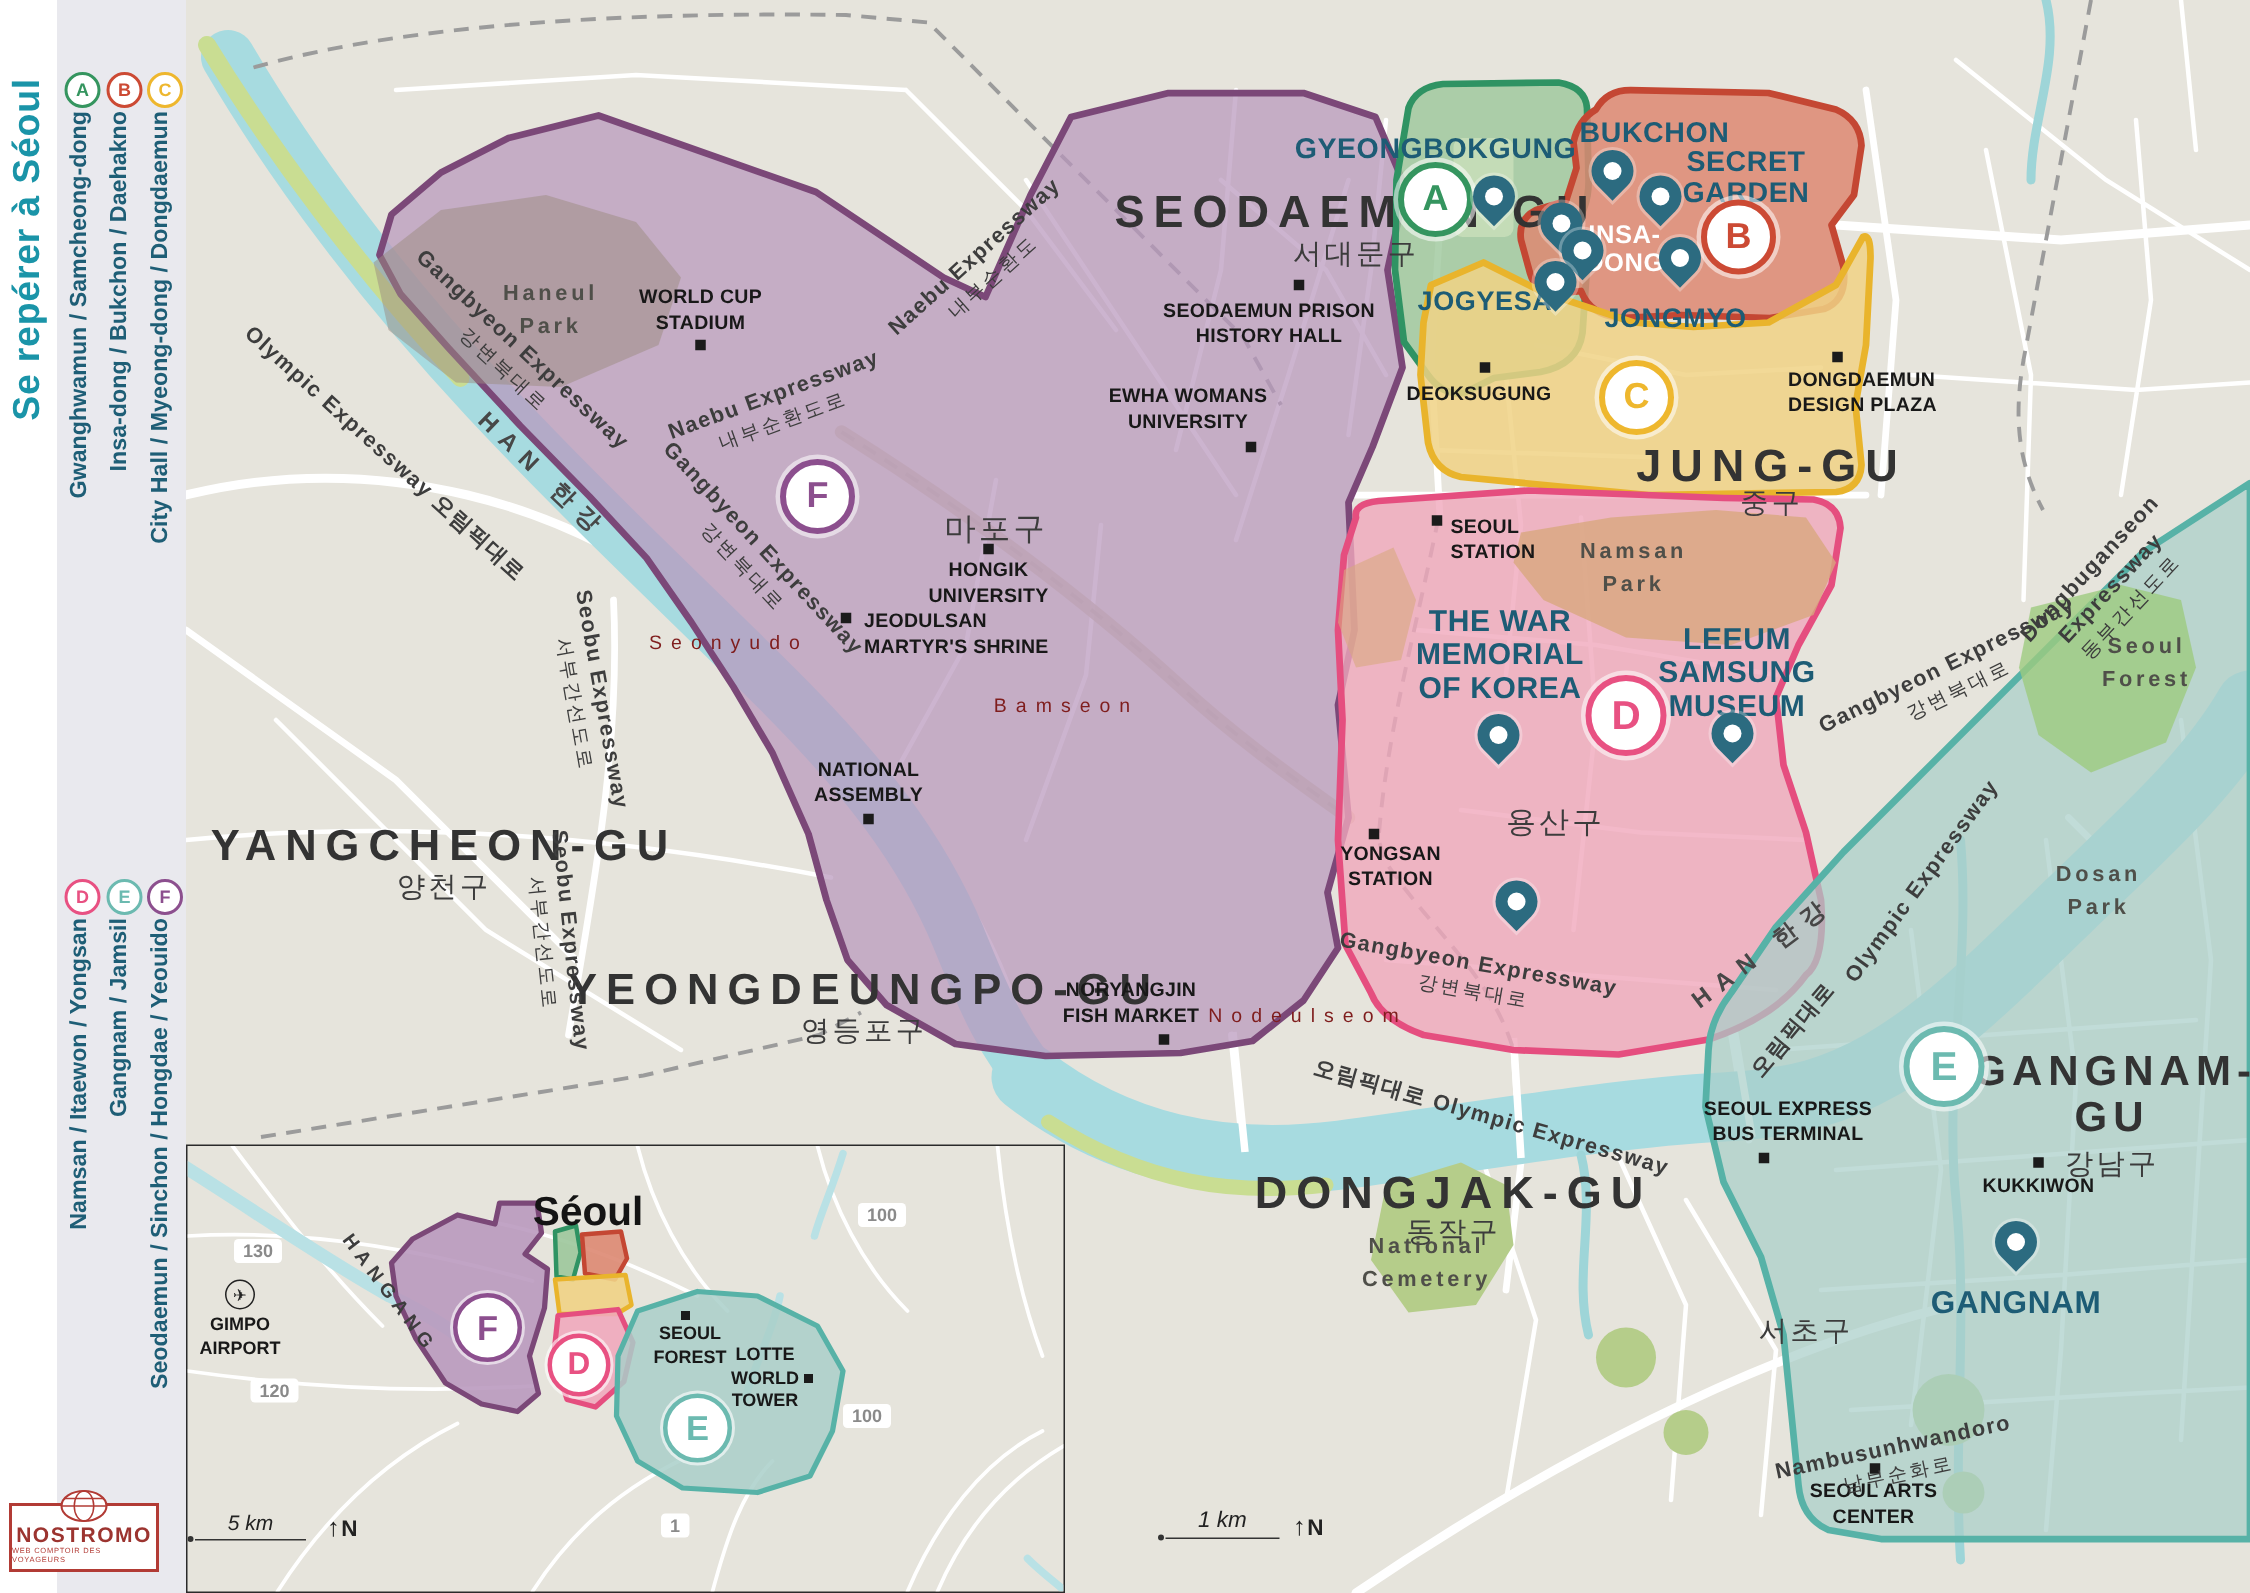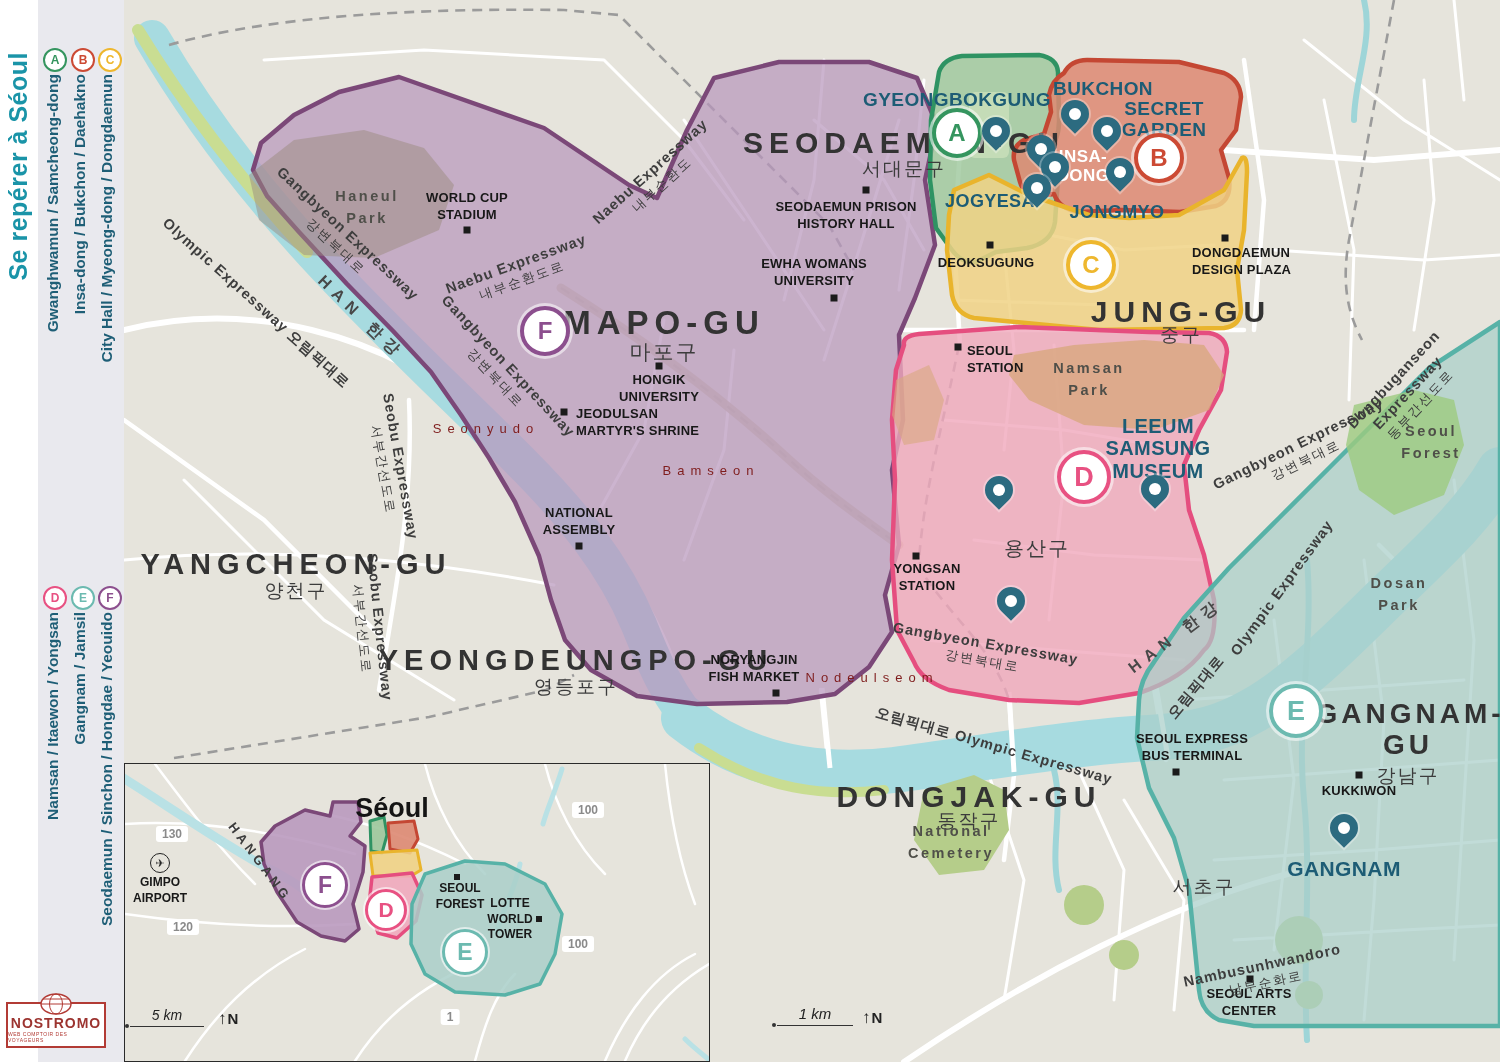--- a/index.html
+++ b/index.html
@@ -165,49 +165,49 @@
       <path fill="#f0d285" fill-opacity="0.85" stroke="#e9b42c" stroke-width="4.5" stroke-linejoin="round" d="M830,190 L865,175 L905,195 L965,215 L1005,218 L1055,215 L1100,190 L1118,158 Q1123,155 1123,172 L1120,230 L1113,270 L1117,310 Q1116,326 1100,328 L975,330 L850,318 Q832,314 828,295 L823,250 L825,215 Z"></path>
       <path fill="#f0a8bc" fill-opacity="0.8" stroke="#e54e7f" stroke-width="4.5" stroke-linejoin="round" d="M780,345 Q778,336 795,334 L895,327 L1025,332 L1085,333 Q1102,336 1103,352 L1097,390 L1075,430 L1060,465 L1065,510 L1080,555 L1090,600 Q1093,640 1080,650 Q1060,678 1015,693 L955,703 L885,700 L825,690 Q797,680 790,662 L773,630 L768,560 L771,480 L768,420 L772,370 Z"></path>
       <path d="M890,355 L950,345 L1020,340 L1080,345 L1100,375 L1085,410 L1030,430 L960,425 L905,400 L885,375 Z" fill="#d8a87e" fill-opacity="0.8"></path>
       <path d="M772,380 L805,365 L820,400 L810,440 L780,445 L768,415 Z" fill="#d8a87e" fill-opacity="0.6"></path>
       <path fill="#a9cfc9" fill-opacity="0.72" stroke="#57b2a7" stroke-width="4.5" stroke-linejoin="round" d="M1376,322 L1305,368 L1255,418 L1205,468 L1155,518 L1105,568 L1060,618 L1030,662 Q1016,680 1015,700 L1013,738 L1025,788 L1050,838 L1065,890 L1070,940 L1075,990 Q1077,1012 1095,1020 L1130,1026 L1376,1026 Z"></path>
       <path d="M1230,405 L1290,390 L1330,400 L1340,445 L1320,495 L1270,515 L1235,490 L1222,445 Z" fill="#9ecb7f" fill-opacity="0.8"></path>
     </svg>
 
     <div class="d" style="left:780px;top:142px;font-size:30px;">SEODAEMUN-GU</div>
     <div class="k" style="left:780px;top:169px;text-align:right;">서대문구</div>
-    <div class="d" style="left:540px;top:323px;font-size:33px;">MAPO-GU</div>
     <div class="k" style="left:540px;top:352px;font-size:21px;">마포구</div>
     <div class="d" style="left:172px;top:565px;font-size:29px;">YANGCHEON-GU</div>
     <div class="k" style="left:172px;top:591px;">양천구</div>
     <div class="d" style="left:452px;top:661px;font-size:29px;">YEONGDEUNGPO-GU</div>
     <div class="k" style="left:452px;top:687px;">영등포구</div>
     <div class="d" style="left:1057px;top:311px;font-size:30px;text-align:center;">JUNG-GU</div>
     <div class="k" style="left:1057px;top:335px;">중구</div>
     <div class="k" style="left:913px;top:548px;font-size:20px;">용산구</div>
     <div class="d" style="left:845px;top:796px;font-size:30px;">DONGJAK-GU</div>
     <div class="k" style="left:845px;top:821px;">동작구</div>
     <div class="k" style="left:1080px;top:887px;">서초구</div>
     <div class="d" style="left:1284px;top:730px;font-size:28px;white-space:normal;width:185px;letter-spacing:4px;">GANGNAM-GU</div>
     <div class="k" style="left:1284px;top:776px;">강남구</div>
 
     <div class="a" style="left:833px;top:100px;white-space:nowrap;">GYEONGBOKGUNG</div>
     <div class="a" style="left:979px;top:89px;white-space:nowrap;">BUKCHON</div>
     <div class="a" style="left:1040px;top:119px;width:92px;">SECRET GARDEN</div>
     <div class="a aw" style="left:959px;top:166px;width:62px;font-size:17px;">INSA-DONG</div>
     <div class="a" style="left:866px;top:201px;white-space:nowrap;font-size:18px;">JOGYESA</div>
     <div class="a" style="left:993px;top:212px;white-space:nowrap;font-size:18px;">JONGMYO</div>
+    <div class="a" style="left:876px;top:437px;width:122px;font-size:20px;">THE WAR MEMORIAL OF KOREA</div>
     <div class="a" style="left:1034px;top:449px;width:175px;font-size:20px;">LEEUM SAMSUNG MUSEUM</div>
     <div class="a" style="left:1220px;top:869px;white-space:nowrap;font-size:21px;">GANGNAM</div>
 
     <div class="p" style="left:343px;top:207px;width:110px;">WORLD CUP STADIUM</div>
     <div class="sq" style="left:343px;top:230px;"></div>
     <div class="sq" style="left:742px;top:190px;"></div>
     <div class="p" style="left:722px;top:216px;width:160px;">SEODAEMUN PRISON HISTORY HALL</div>
-    <div class="p" style="left:690px;top:273px;width:130px;">EWHA WOMANS UNIVERSITY</div>
+    <div class="p" style="left:668px;top:273px;width:130px;">EWHA WOMANS UNIVERSITY</div>
     <div class="sq" style="left:710px;top:298px;"></div>
     <div class="sq" style="left:535px;top:366px;"></div>
     <div class="p" style="left:535px;top:389px;width:110px;">HONGIK UNIVERSITY</div>
     <div class="sq" style="left:440px;top:412px;"></div>
     <div class="p la" style="left:452px;top:423px;width:138px;">JEODULSAN MARTYR'S SHRINE</div>
     <div class="p" style="left:455px;top:522px;width:100px;">NATIONAL ASSEMBLY</div>
     <div class="sq" style="left:455px;top:546px;"></div>
     <div class="sq" style="left:866px;top:245px;"></div>
     <div class="p" style="left:862px;top:263px;white-space:nowrap;">DEOKSUGUNG</div>
     <div class="sq" style="left:1101px;top:238px;"></div>

